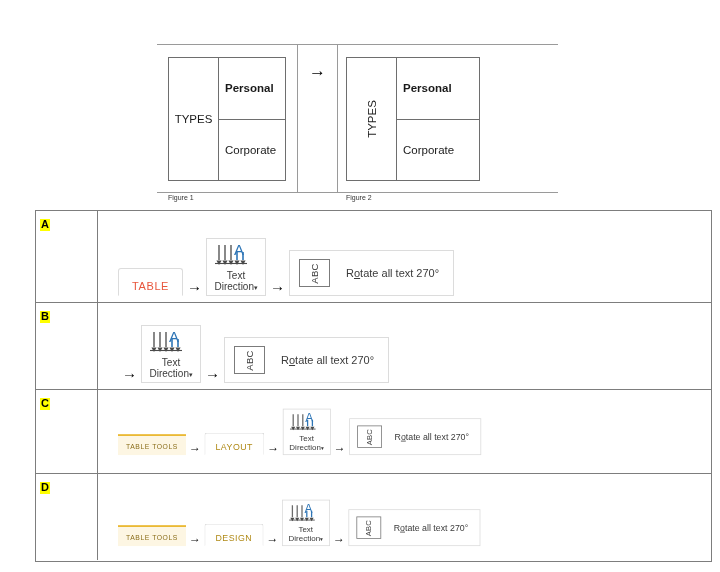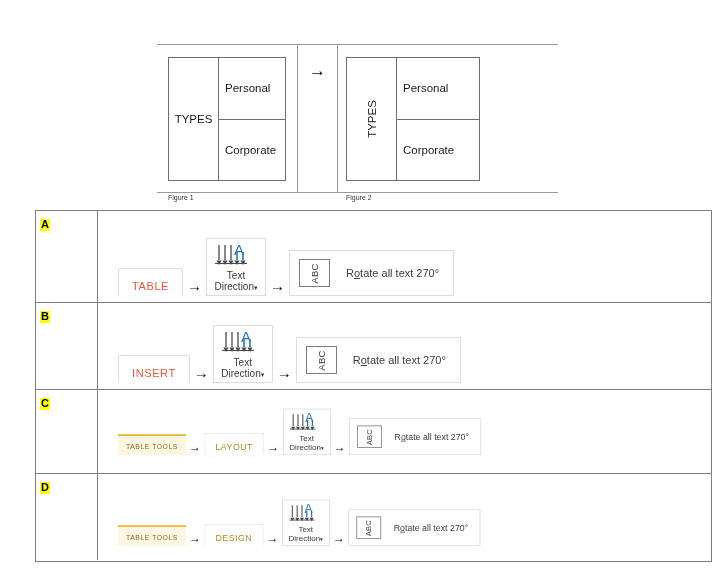--- a/index.html
+++ b/index.html
@@ -72,21 +72,21 @@
   .diagram-right-cell {
     flex: 1;
     display: flex;
     align-items: center;
     justify-content: flex-start;
     padding-left: 6px;
     box-sizing: border-box;
     font-size: 11.5px;
     color: #1a1a1a;
   }
-  .diagram-right-cell.top { border-bottom: 1.2px solid #6e6e6e; }
+  .diagram-right-cell.top { border-bottom: 1.2px solid #6e6e6e; font-weight: bold; }
 
   .types-label {
     font-size: 11.5px;
     color: #1a1a1a;
     white-space: nowrap;
   }
   .types-label.rotated {
     transform: rotate(-90deg);
   }
 
@@ -342,23 +342,20 @@
     </div>
   </div>
 
   <div class="answer-row" id="row-B">
     <div class="letter-cell">
       <span class="letter-badge">B</span>
     </div>
     <div class="content-cell">
       <div class="steps" id="steps-B">
 
-        <div class="ribbon-tab">
-          <span>INSERT</span>
-        </div>
         <span class="step-arrow">→</span>
 
         <div class="text-direction-btn">
           <svg class="td-icon" viewBox="0 0 44 26">
             <g stroke="#6b6b6b" stroke-width="1.6">
               <line x1="5" y1="2" x2="5" y2="17"></line>
               <line x1="11" y1="2" x2="11" y2="17"></line>
               <line x1="17" y1="2" x2="17" y2="17"></line>
             </g>
             <g stroke="#2e75b6" stroke-width="1.6">

